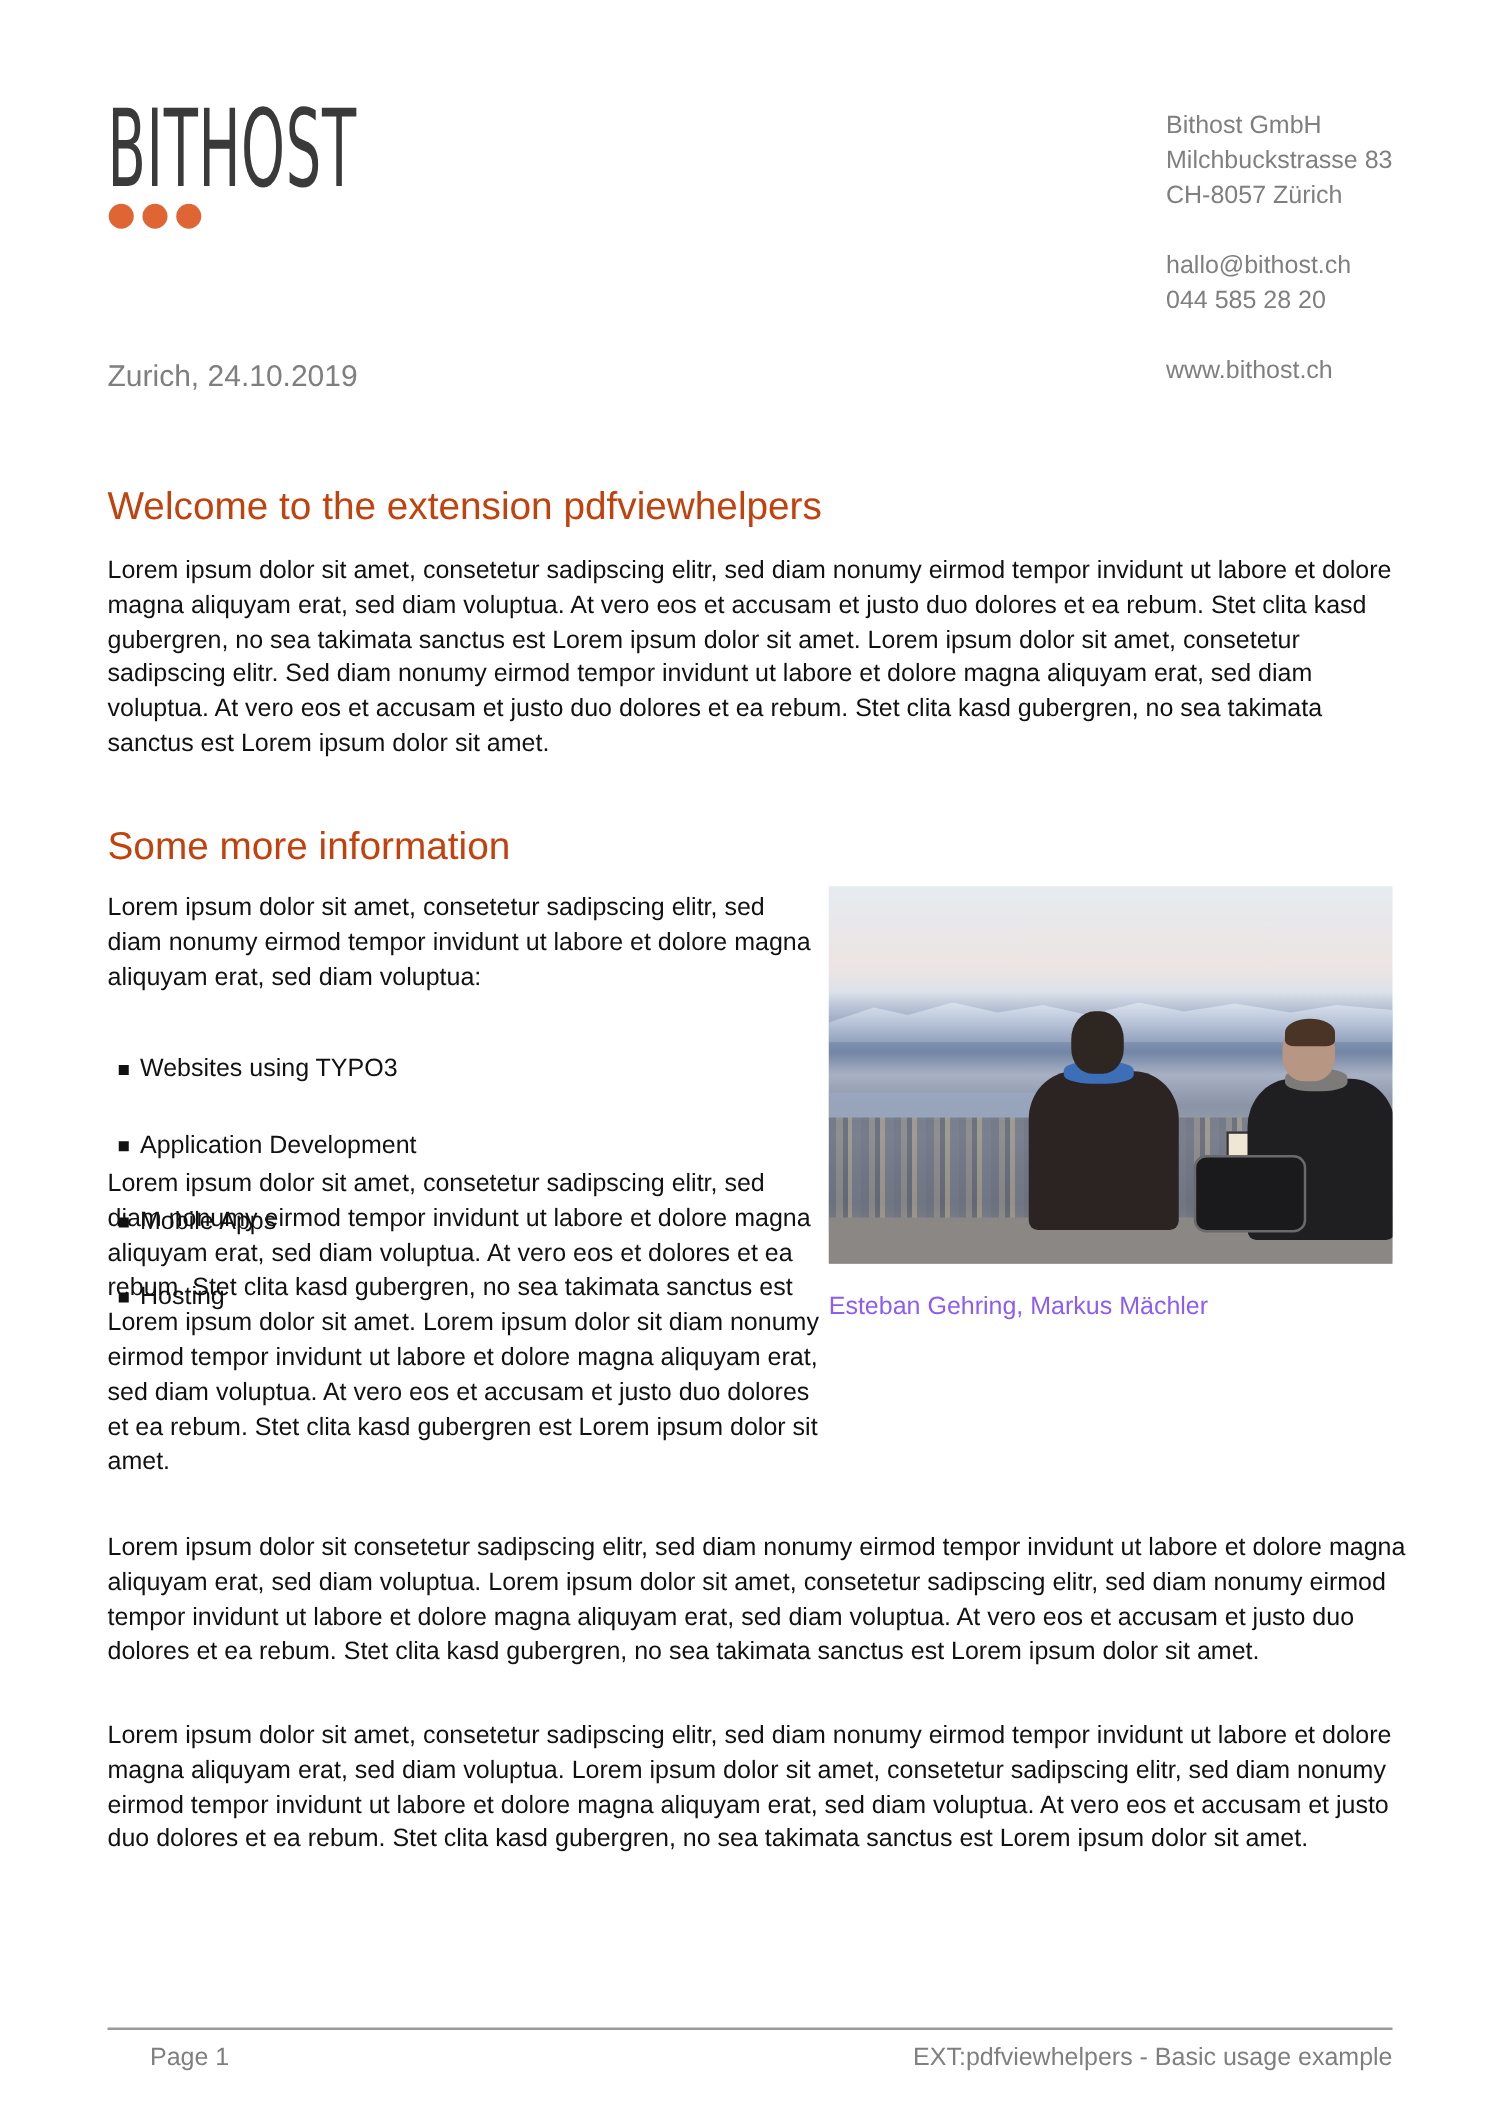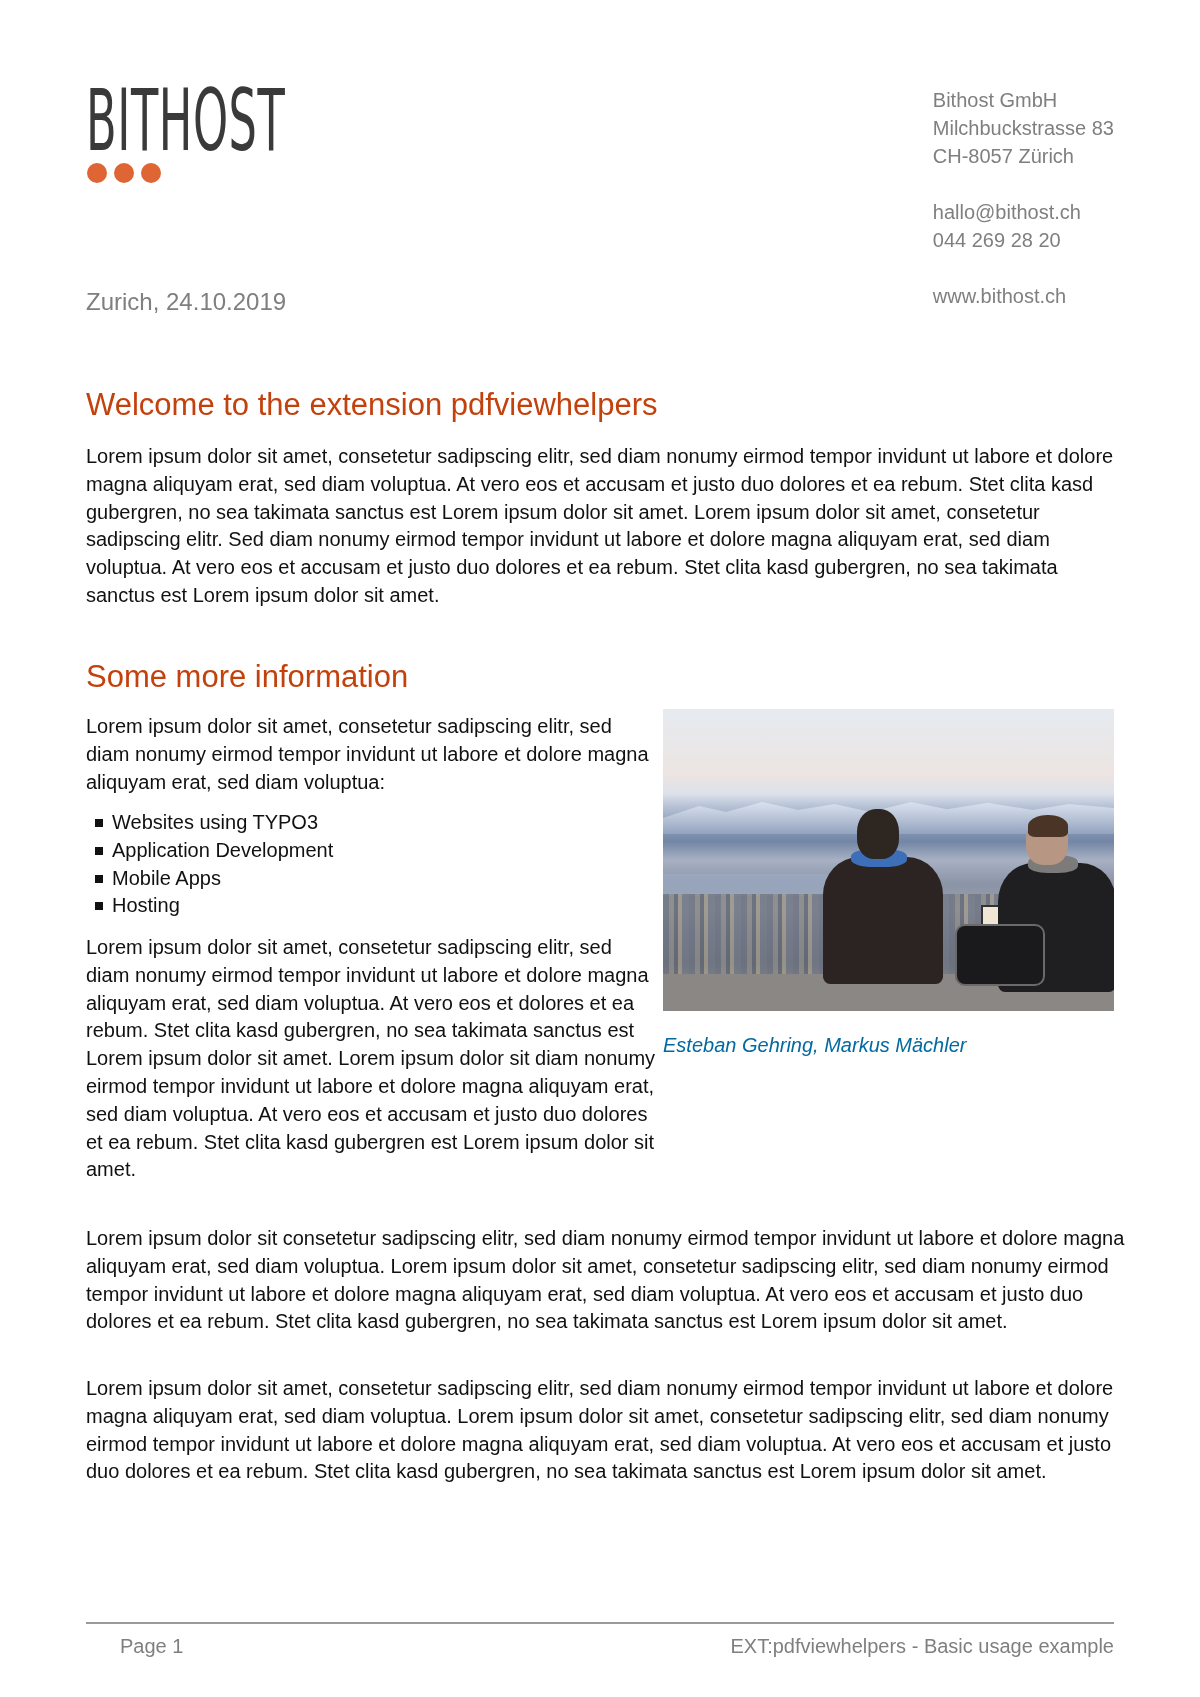--- a/index.html
+++ b/index.html
@@ -28,21 +28,21 @@
     h1.section-title {
       position: absolute; left: 86px; font-weight: normal; font-size: 31px; line-height: 36px; color: #c2410c;
     }
     .t1 { top: 387px; }
     .t2 { top: 659px; }
 
     .para { position: absolute; left: 86px; font-size: 20px; line-height: 27.8px; color: #111; }
     .p1 { top: 443px; width: 1040px; }
     .p-left-1 { top: 713px; width: 570px; }
     .list { position: absolute; left: 86px; top: 809px; list-style: none; font-size: 20px; line-height: 27.8px; }
-    .list li { position: relative; padding-left: 26px; }
+    .list li { position: relative; padding-left: 26px; margin-top: 33px; }
     .list li .bullet { position: absolute; left: 9px; top: 10px; width: 8px; height: 8px; background: #111; }
     .p-left-2 { top: 934px; width: 572px; }
     .p-full-1 { top: 1225px; width: 1040px; }
     .p-full-2 { top: 1375px; width: 1040px; }
 
     .photo {
       position: absolute; left: 663px; top: 709px; width: 451px; height: 302px; overflow: hidden;
       background: linear-gradient(to bottom, #e6ebf0 0%, #ece4e2 22%, #dce2ea 28%, #b8c3d6 32%, #8e9fbb 38%, #7386a6 44%, #a8b1c3 50%, #8a94a6 58%, #9aa0ab 66%, #7d8492 76%, #6e747c 84%, #8a8a88 88%, #a39f9a 100%);
     }
     .photo .mountains { position: absolute; left: 0; top: 85px; width: 100%; height: 40px;
@@ -56,21 +56,21 @@
     .photo .person-a .collar { position: absolute; left: 28px; top: 40px; width: 56px; height: 18px; border-radius: 40%; background: #3d6fb8; }
     .photo .person-a .body { position: absolute; left: 0; top: 48px; width: 120px; height: 127px; border-radius: 30% 30% 6% 6%; background: #2b2422; }
     .photo .person-b { position: absolute; left: 335px; top: 108px; width: 130px; height: 175px; }
     .photo .person-b .head { position: absolute; left: 28px; top: 0; width: 42px; height: 48px; border-radius: 45% 45% 40% 40%; background: #b89684; }
     .photo .person-b .hair { position: absolute; left: 30px; top: -2px; width: 40px; height: 22px; border-radius: 50% 50% 20% 20%; background: #4a3426; }
     .photo .person-b .collar { position: absolute; left: 30px; top: 38px; width: 50px; height: 18px; border-radius: 40%; background: #7d7b7a; }
     .photo .person-b .body { position: absolute; left: 0; top: 46px; width: 118px; height: 129px; border-radius: 30% 30% 6% 6%; background: #1f1f21; }
     .photo .bag { position: absolute; left: 292px; top: 215px; width: 90px; height: 62px; border-radius: 10px; background: #1a1a1c; border: 2px solid #6a6a6a; }
     .photo .laptop { position: absolute; left: 318px; top: 196px; width: 52px; height: 22px; background: #efe6d6; border: 2px solid #333; }
 
-    .caption { position: absolute; left: 663px; top: 1031px; font-size: 20px; line-height: 28px; color: #0369a1; font-style: italic; }
+    .caption { position: absolute; left: 663px; top: 1031px; font-size: 20px; line-height: 28px; color: #8b5cf6; }
 
     .footer-line { position: absolute; left: 86px; top: 1622px; width: 1028px; height: 2px; background: #9a9a9a; }
     .footer-left { position: absolute; left: 86px; top: 1632px; font-size: 20px; line-height: 28px; color: #7f7f7f; margin-left: 34px; }
     .footer-right { position: absolute; right: 86px; top: 1632px; font-size: 20px; line-height: 28px; color: #7f7f7f; }
   </style>
 </head>
 <body>
 
 <div class="page">
 
@@ -82,21 +82,21 @@
       <span class="logo-dot"></span>
     </div>
   </div>
 
   <div class="address">
     <div>Bithost GmbH</div>
     <div>Milchbuckstrasse 83</div>
     <div>CH-8057 Zürich</div>
     <div class="gap"></div>
     <div>hallo@bithost.ch</div>
-    <div>044 269 28 20</div>
+    <div>044 585 28 20</div>
     <div class="gap"></div>
     <div>www.bithost.ch</div>
   </div>
 
   <div class="date">Zurich, 24.10.2019</div>
 
   <h1 class="section-title t1">Welcome to the extension pdfviewhelpers</h1>
   <p class="para p1">Lorem ipsum dolor sit amet, consetetur sadipscing elitr, sed diam nonumy eirmod tempor invidunt ut labore et dolore magna aliquyam erat, sed diam voluptua. At vero eos et accusam et justo duo dolores et ea rebum. Stet clita kasd gubergren, no sea takimata sanctus est Lorem ipsum dolor sit amet. Lorem ipsum dolor sit amet, consetetur sadipscing elitr. Sed diam nonumy eirmod tempor invidunt ut labore et dolore magna aliquyam erat, sed diam voluptua. At vero eos et accusam et justo duo dolores et ea rebum. Stet clita kasd gubergren, no sea takimata sanctus est Lorem ipsum dolor sit amet.</p>
 
   <h1 class="section-title t2">Some more information</h1>

